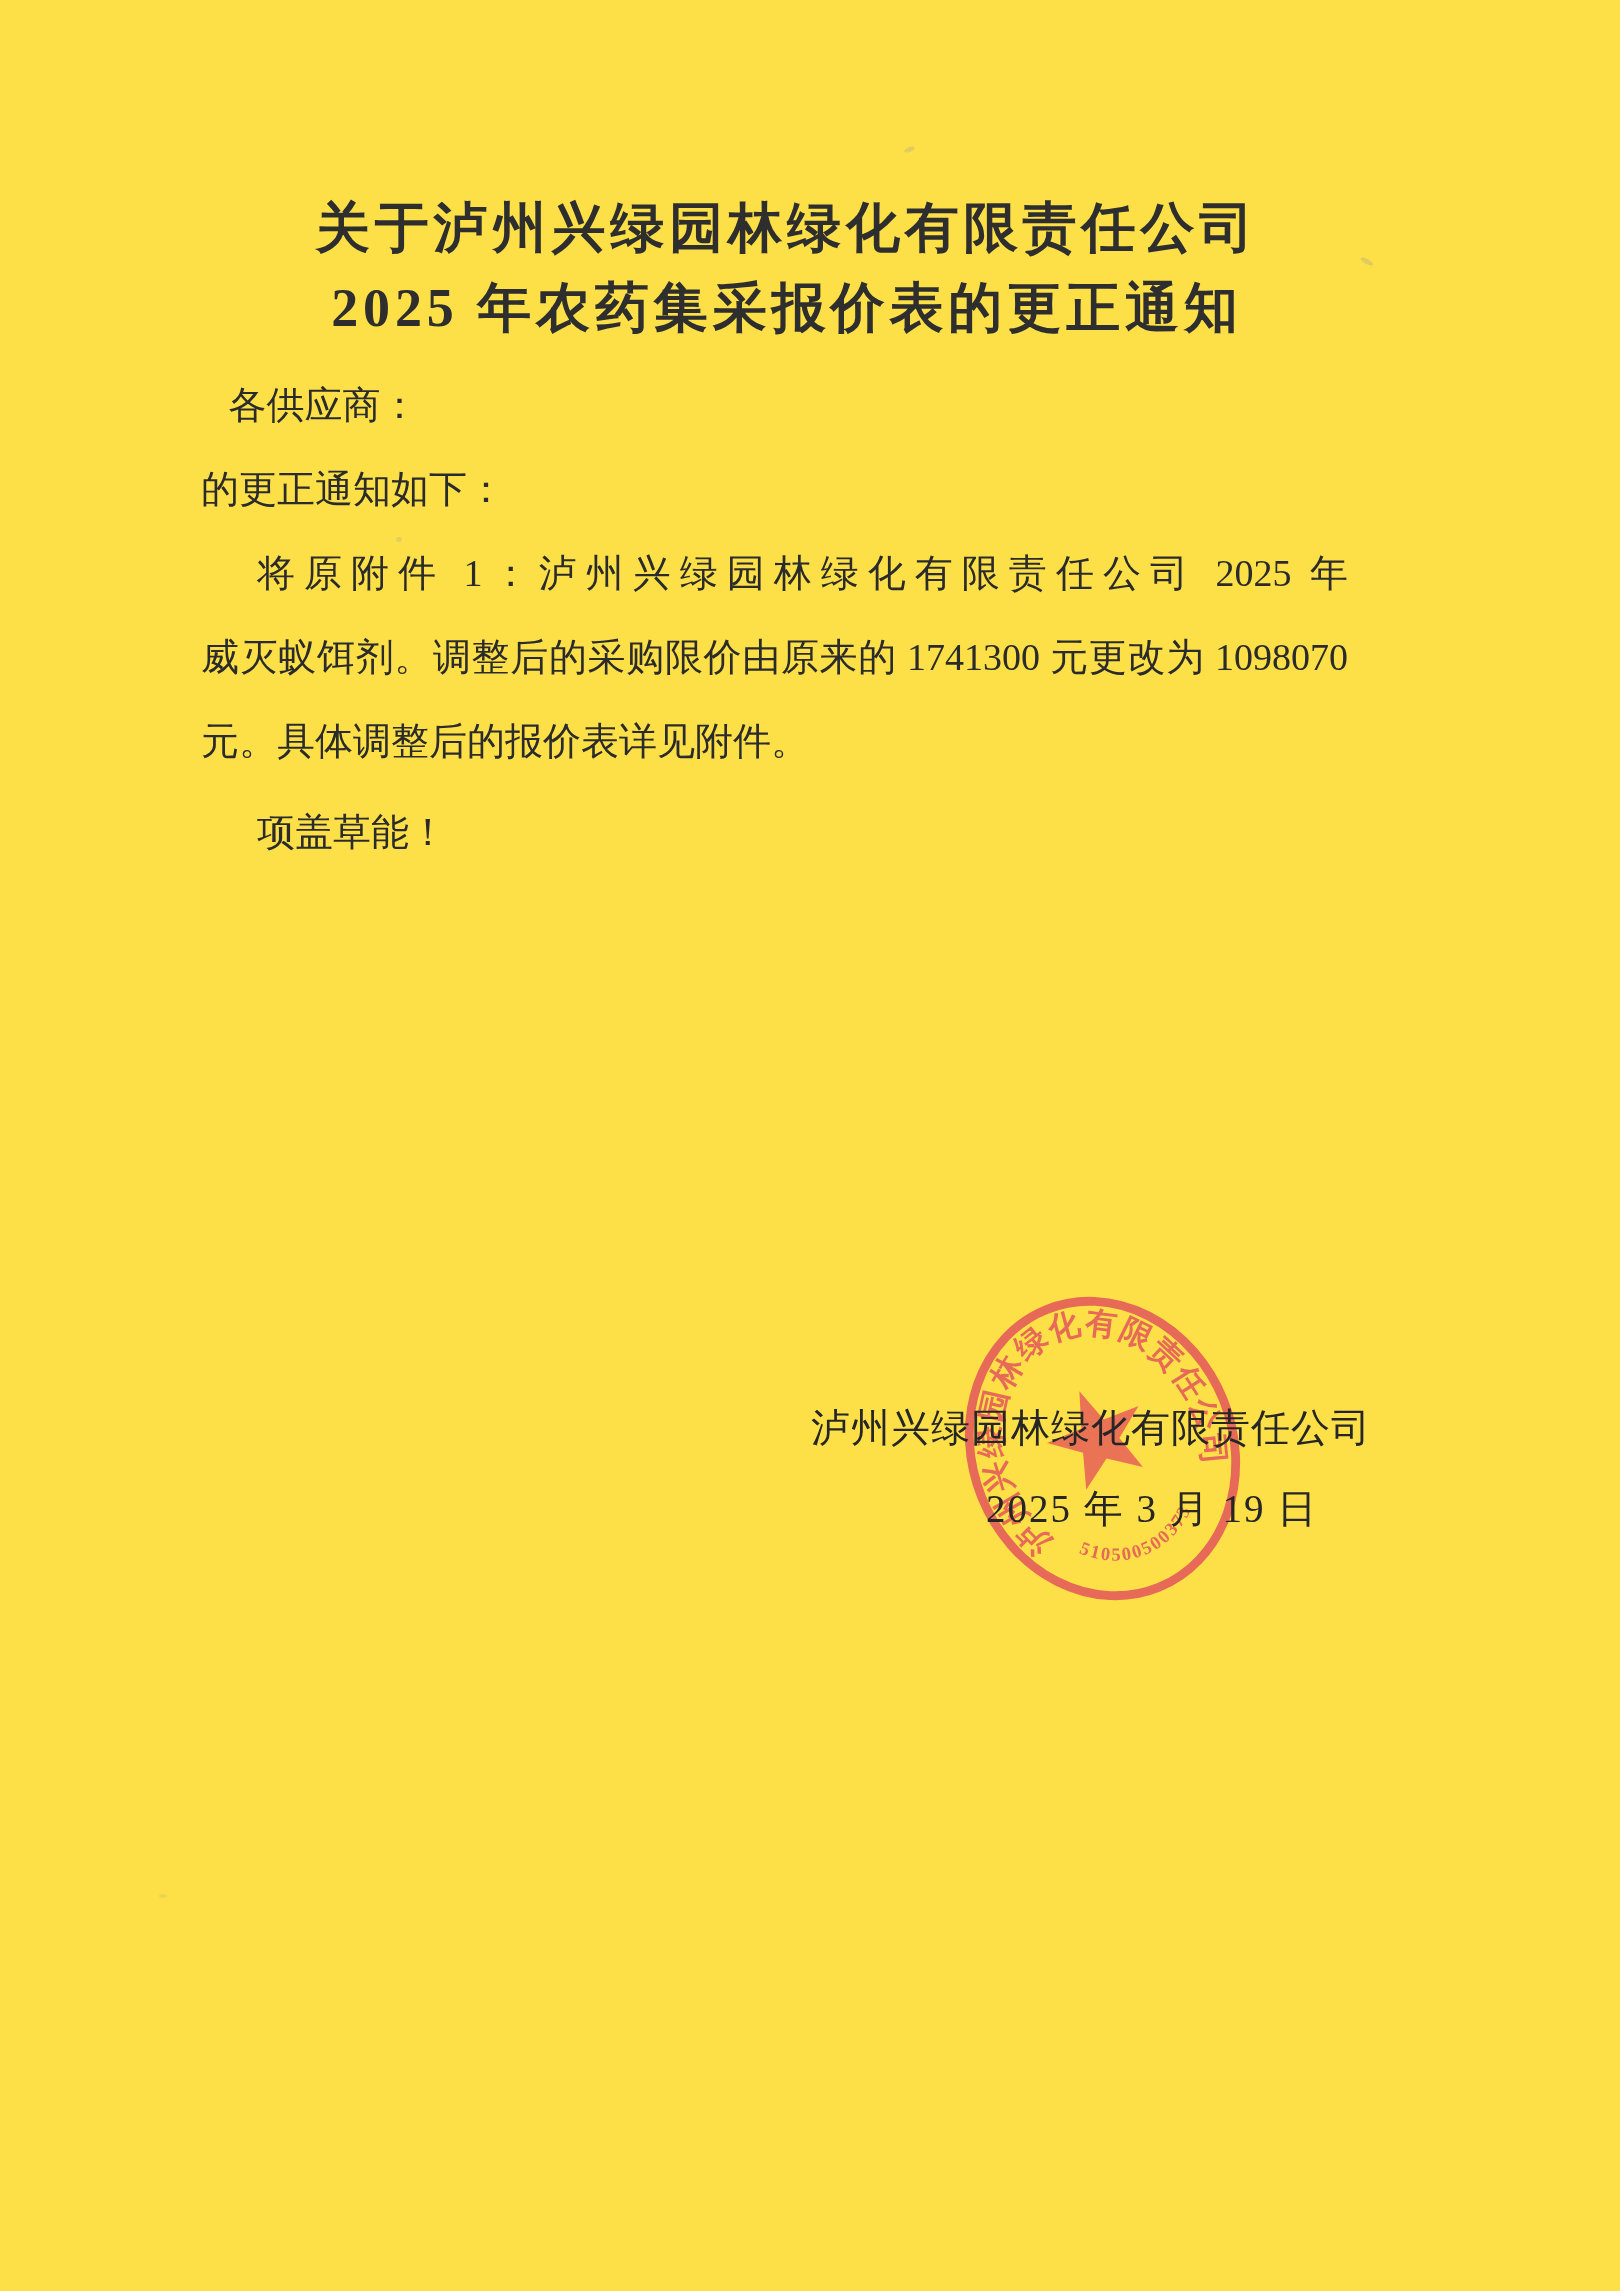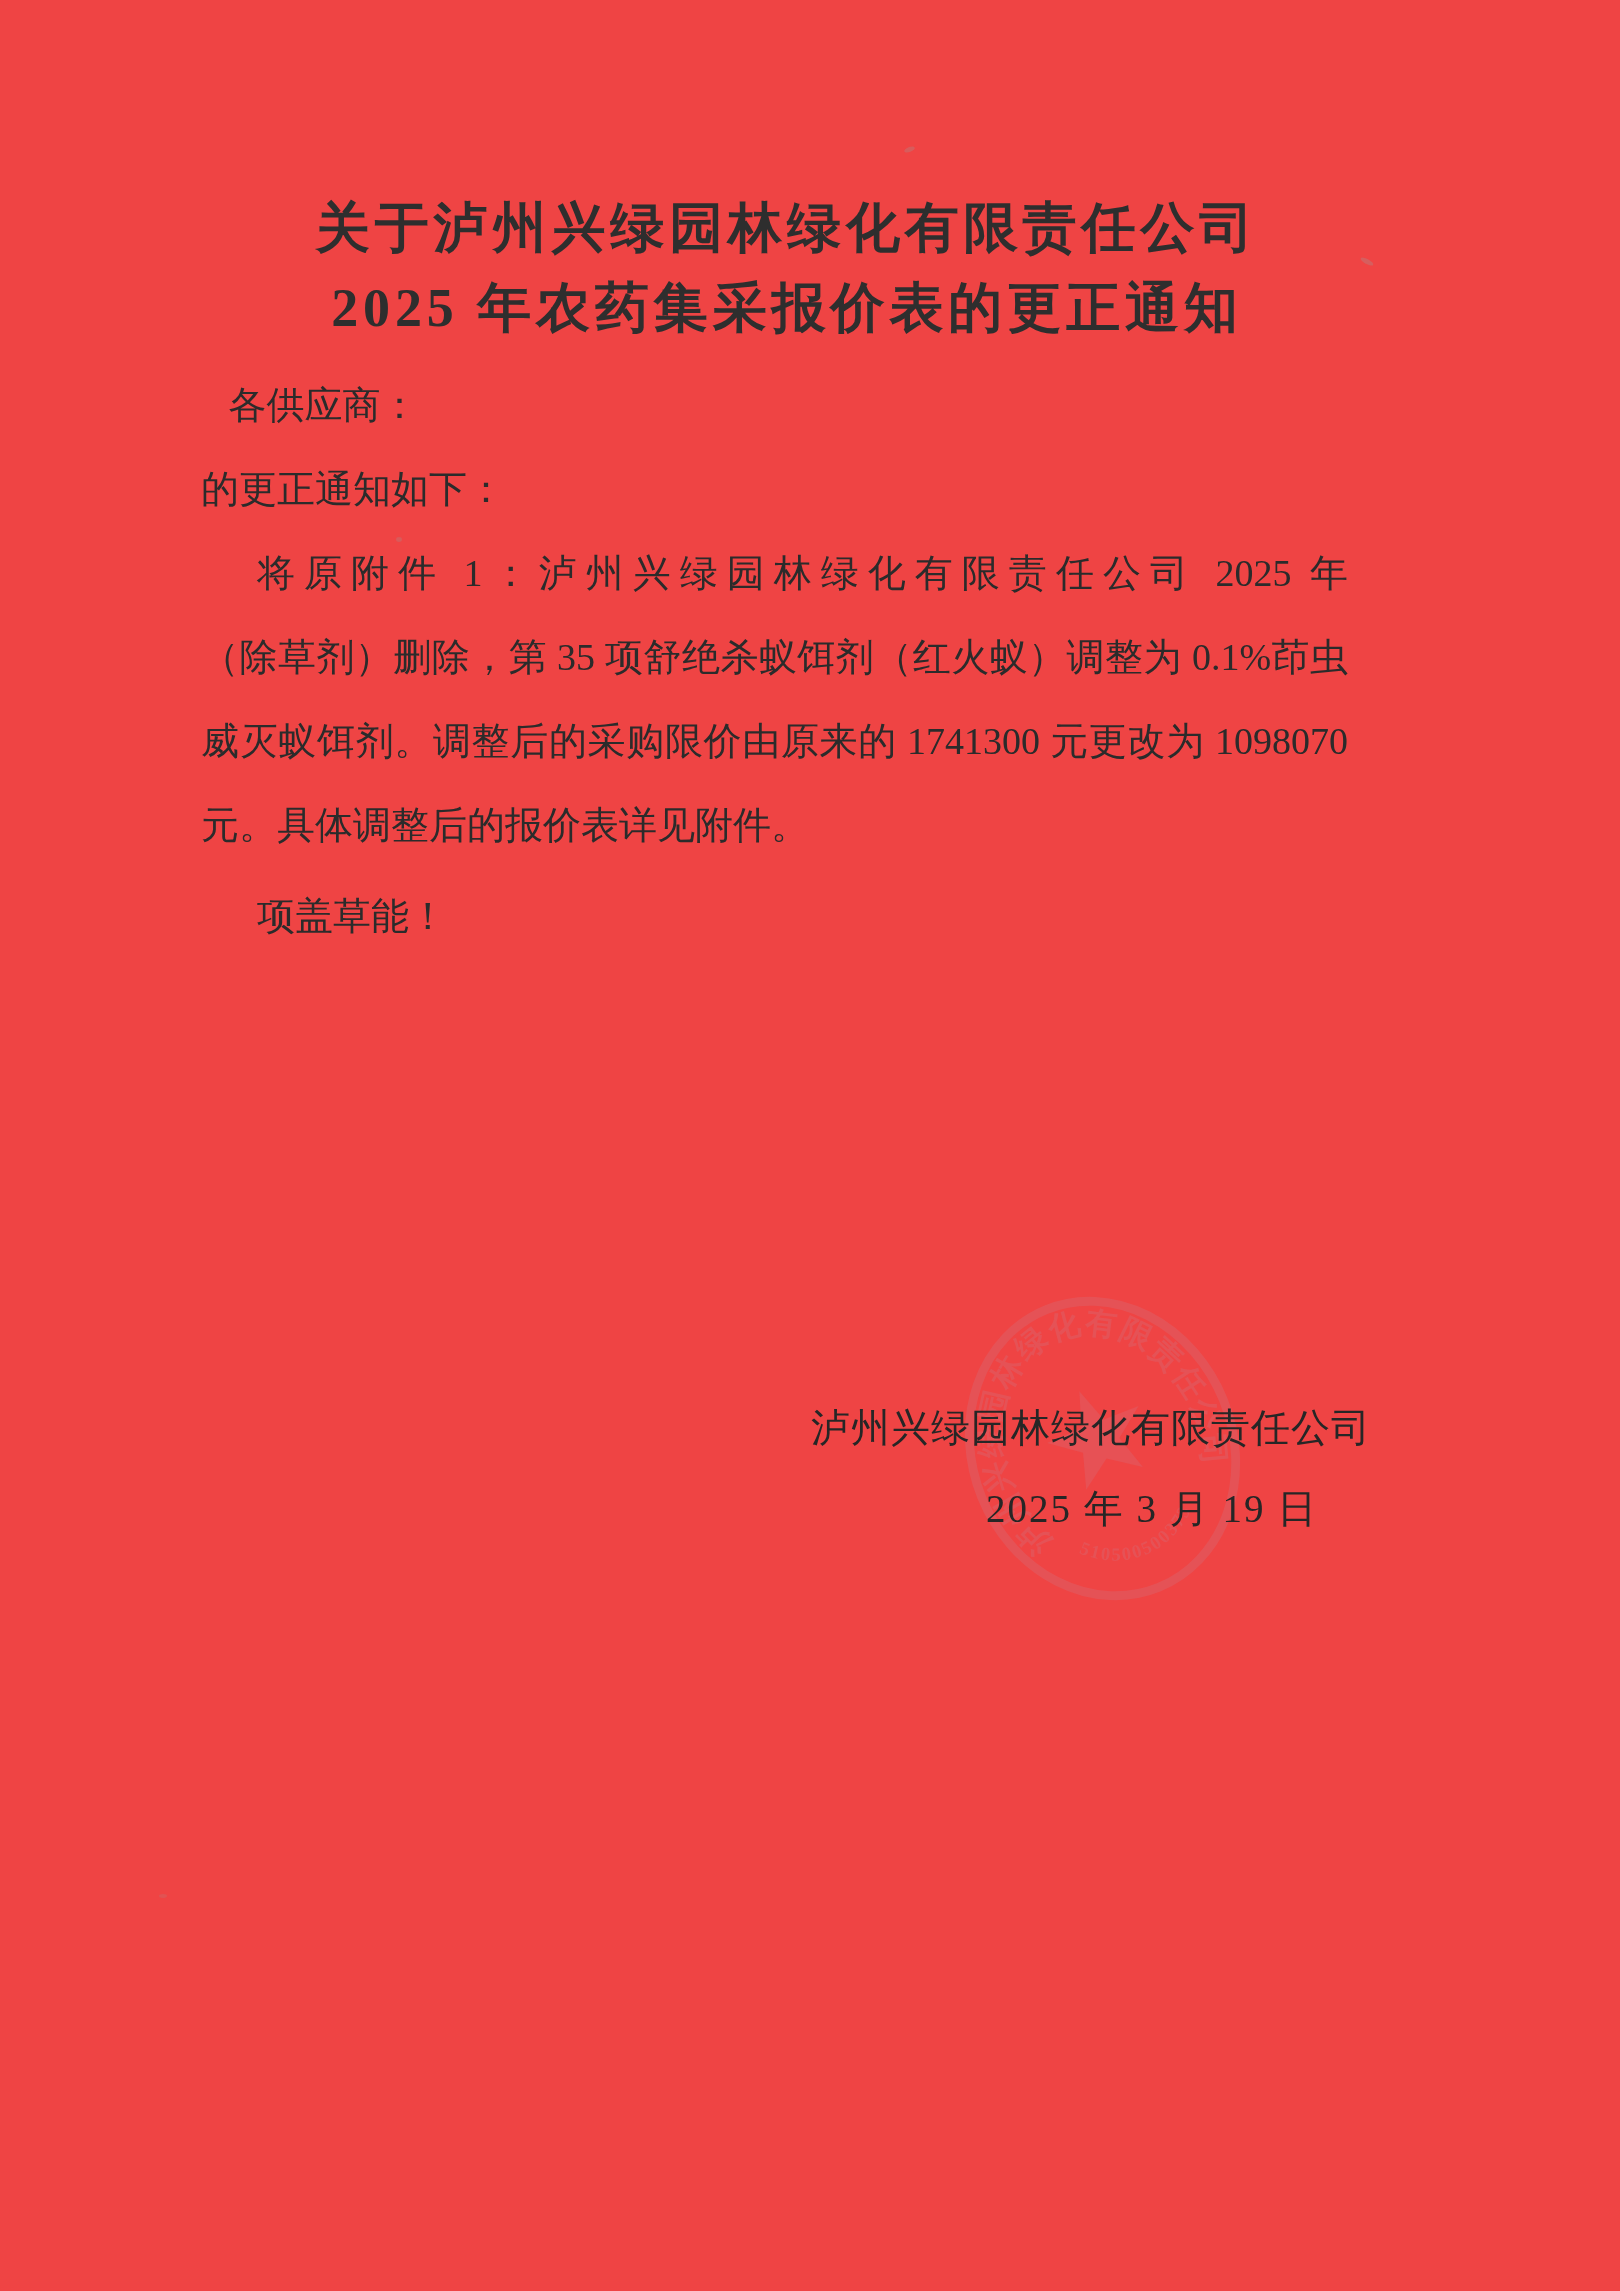--- a/index.html
+++ b/index.html
@@ -1,19 +1,19 @@
 <!DOCTYPE html>
 <html><head>
 <meta charset="utf-8">
 <style>
   html,body{margin:0;padding:0;background:#ffffff;}
   .page{
     position:relative;
     width:1620px;height:2292px;
-    background:#ef4444;
+    background:#fde047;
     overflow:hidden;
     font-family:"Liberation Serif","DejaVu Serif",serif;
     color:#2b2b2b;
   }
   .title{
     position:absolute;left:201px;top:188px;width:1172px;
     text-align:center;
     font-size:54px;font-weight:bold;color:#2e2e2e;
     line-height:80px;letter-spacing:4.9px;
     font-family:"Liberation Serif","DejaVu Serif",serif;
@@ -49,21 +49,20 @@
 
   <div class="title">
     <div>关于泸州兴绿园林绿化有限责任公司</div>
     <div>2025 年农药集采报价表的更正通知</div>
   </div>
 
   <div class="doc-body">
     <div class="bl sal">各供应商：</div>
     <div class="bl">的更正通知如下：</div>
     <div class="bl j ind">将原附件 1：泸州兴绿园林绿化有限责任公司 2025 年</div>
-    <div class="bl j">（除草剂）删除，第 35 项舒绝杀蚁饵剂（红火蚁）调整为 0.1%茚虫</div>
     <div class="bl j">威灭蚁饵剂。调整后的采购限价由原来的 1741300 元更改为 1098070</div>
     <div class="bl">元。具体调整后的报价表详见附件。</div>
     <div class="bl ind notice">项盖草能！</div>
   </div>
 
   <svg class="seal" width="333" height="353" viewBox="0 0 340 360">
     <defs>
       <path id="sealArcTop" d="M 88.1,248.9 A 100,120 0 1 1 251.9,248.9"></path>
       <path id="sealArcBottom" d="M 107.6,269.6 A 97,117 0 0 0 232.4,269.6"></path>
     </defs>

